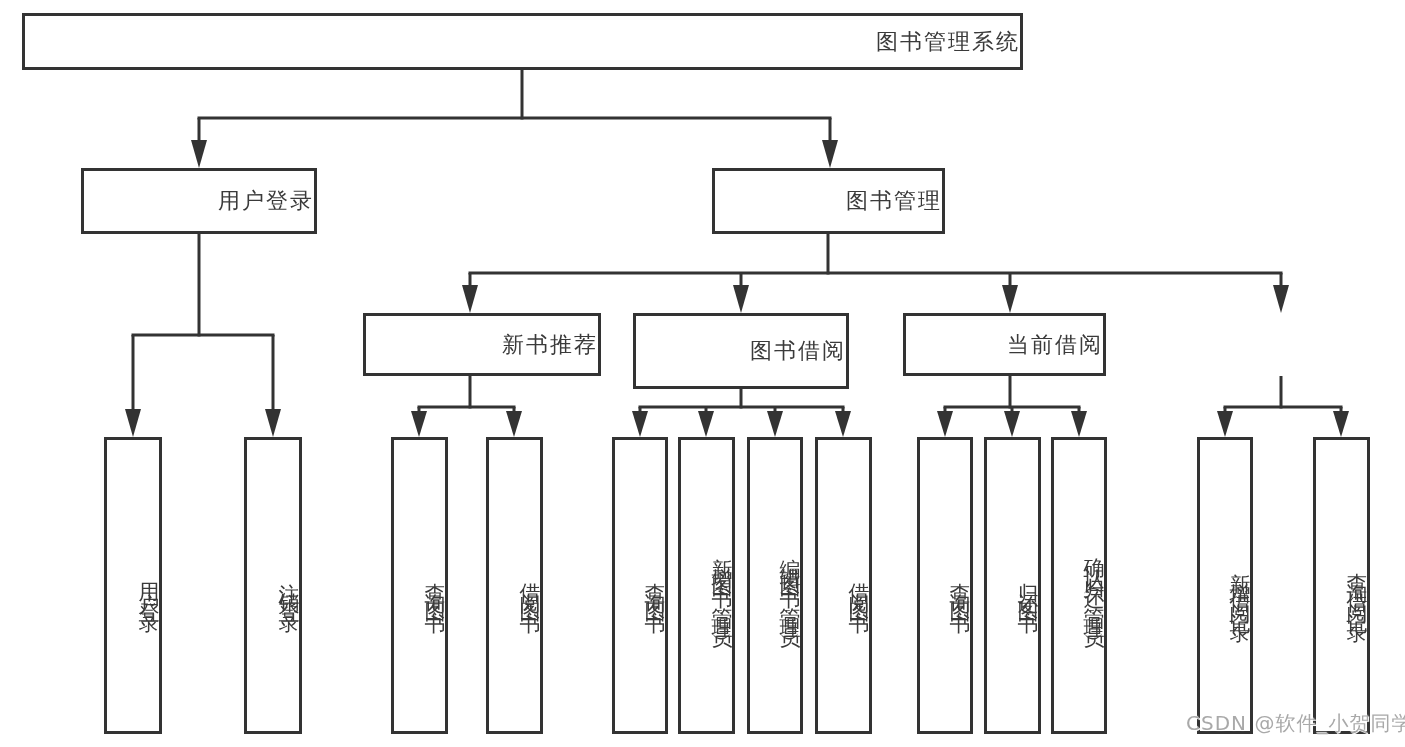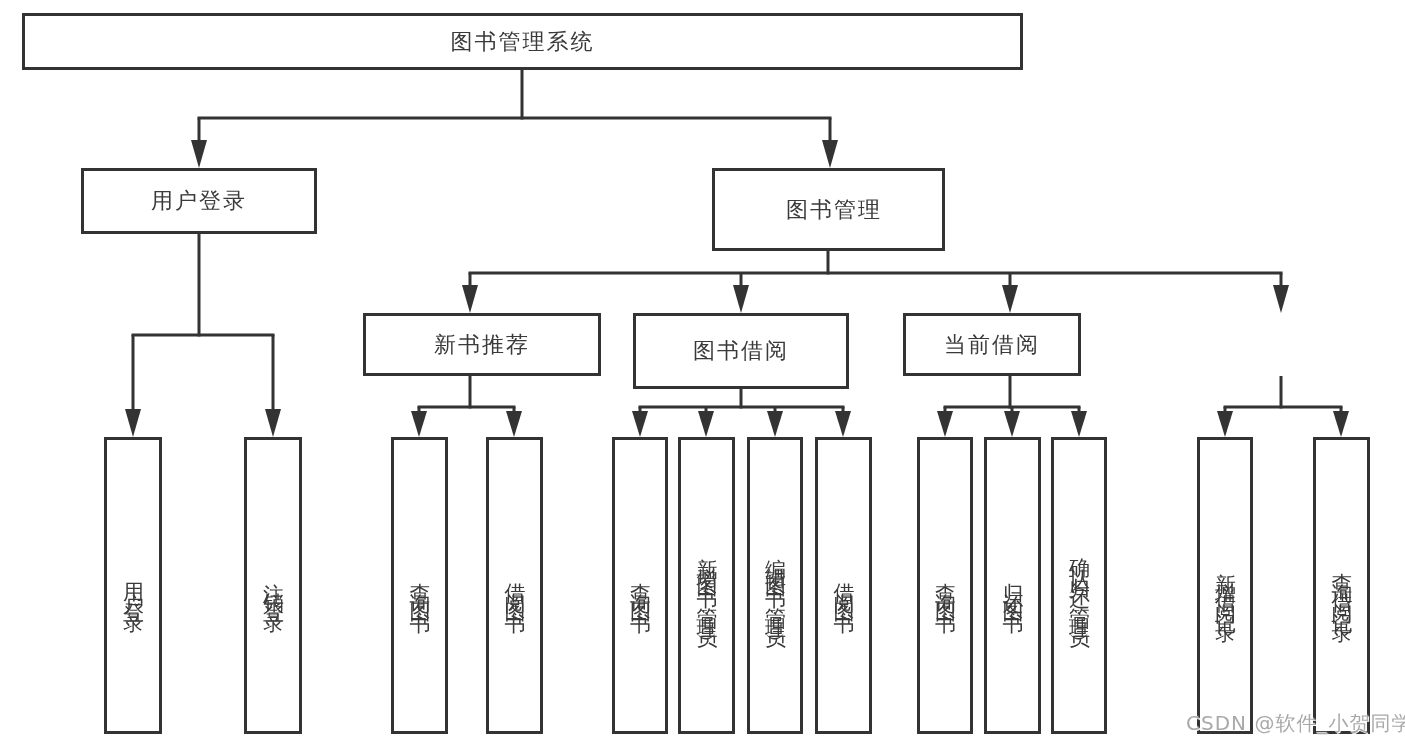--- a/index.html
+++ b/index.html
@@ -1,21 +1,21 @@
 <!DOCTYPE html>
 <html><head>
 <meta charset="utf-8">
 <style>
   html,body{margin:0;padding:0;background:#ffffff;}
   body{width:1405px;height:747px;position:relative;overflow:hidden;
        font-family:"DejaVu Sans","Liberation Sans",sans-serif;}
   .canvas{position:absolute;left:0;top:0;width:1405px;height:747px;background:#ffffff;}
   svg.wires{position:absolute;left:0;top:0;z-index:1;}
   .node{position:absolute;box-sizing:border-box;border:3px solid #333333;background:#ffffff;
-        display:flex;align-items:center;justify-content:center;color:#3a3a3a;z-index:2;}
+        display:flex;align-items:center;justify-content:flex-end;color:#3a3a3a;z-index:2;}
   .node.h{font-size:22px;}
   .node.h span{letter-spacing:2px;white-space:nowrap;}
   .node.v{font-size:21px;}
   .node.v span{writing-mode:vertical-rl;text-orientation:mixed;letter-spacing:10px;line-height:1;}
   .watermark{position:absolute;left:1186px;top:710px;z-index:6;font-size:20px;color:#a9a9a9;
              letter-spacing:1px;white-space:nowrap;
              text-shadow:1px 1px 0 rgba(255,255,255,.95),-1px -1px 0 rgba(255,255,255,.7),0 0 2px rgba(255,255,255,.8);}
 </style>
 </head>
 <body>
@@ -98,31 +98,31 @@
     </g>
   </svg>
 
   <div class="node h" style="left:22px;top:13px;width:1001px;height:57px;">
     <span>图书管理系统</span>
   </div>
 
   <div class="node h" style="left:81px;top:168px;width:236px;height:66px;">
     <span>用户登录</span>
   </div>
-  <div class="node h" style="left:712px;top:168px;width:233px;height:83px;padding-left:11px;">
+  <div class="node h" style="left:712px;top:168px;width:233px;height:66px;padding-left:11px;">
     <span>图书管理</span>
   </div>
 
   <div class="node h" style="left:363px;top:313px;width:238px;height:63px;">
     <span>新书推荐</span>
   </div>
   <div class="node h" style="left:633px;top:313px;width:216px;height:76px;">
     <span>图书借阅</span>
   </div>
-  <div class="node h" style="left:903px;top:313px;width:178px;height:63px;">
+  <div class="node h" style="left:903px;top:313px;width:203px;height:63px;">
     <span>当前借阅</span>
   </div>
 
   <div class="node v" style="left:104px;top:437px;width:58px;height:297px;">
     <span>用户登录</span>
   </div>
   <div class="node v" style="left:244px;top:437px;width:58px;height:297px;">
     <span>注销登录</span>
   </div>
 

